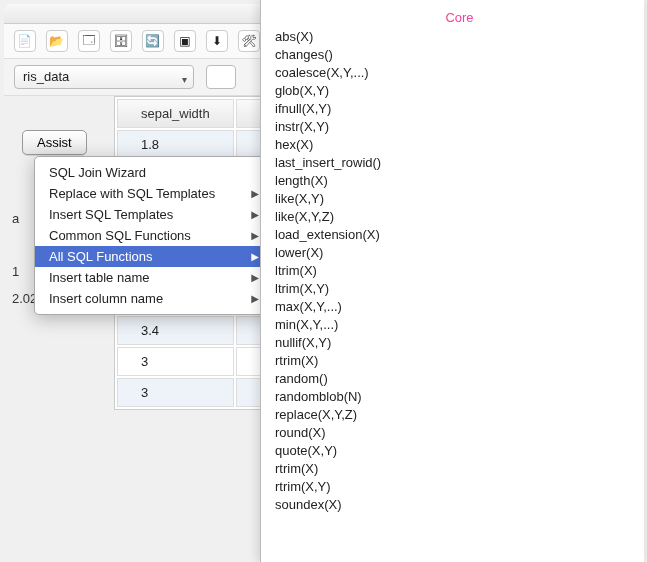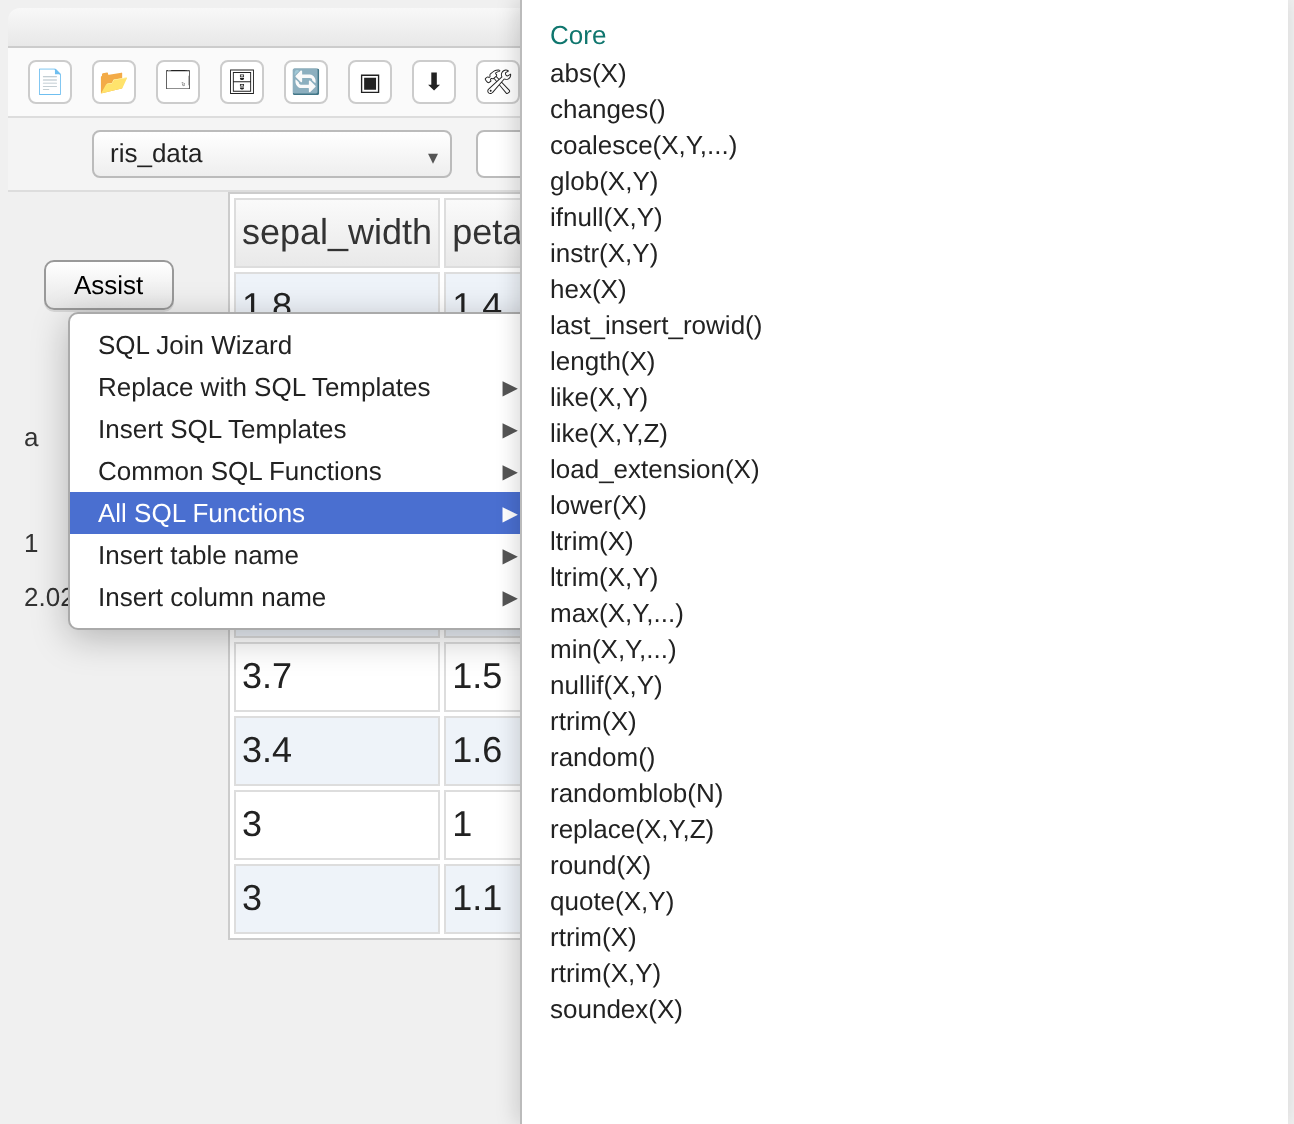--- a/index.html
+++ b/index.html
@@ -1,51 +1,51 @@
 <!DOCTYPE html>
 <html><head>
 <meta charset="utf-8">
 <style>
   * { box-sizing: border-box; margin: 0; padding: 0; font-family: "Lucida Grande", "Helvetica Neue", Arial, sans-serif; font-size: 13px; }
   body { background: #f0f0f0; width: 647px; height: 562px; overflow: hidden; position: relative; color: #222; }
   .window-top { height: 20px; background: linear-gradient(#f8f8f8,#e8e8e8); border-bottom: 1px solid #ccc; border-radius: 6px 6px 0 0; margin: 4px 4px 0 4px; }
   .toolbar { display:flex; gap:10px; padding:6px 10px; background:#fafafa; border-bottom:1px solid #ddd; margin:0 4px; }
   .toolbar span { width:22px; height:22px; display:inline-flex; align-items:center; justify-content:center; border:1px solid #ccc; border-radius:4px; background:#fff; font-size:12px; }
   .selector-row { display:flex; align-items:center; gap:8px; padding:6px 10px; background:#f4f4f4; border-bottom:1px solid #ddd; margin:0 4px; }
-  .combobox { flex:0 0 180px; height:24px; border:1px solid #bbb; border-radius:4px; background:linear-gradient(#fff,#eee); padding:0 20px 0 8px; position:relative; line-height:22px; overflow:hidden; white-space:nowrap;margin-left:32px; }
+  .combobox { flex:0 0 180px; height:24px; border:1px solid #bbb; border-radius:4px; background:linear-gradient(#fff,#eee); padding:0 20px 0 8px; position:relative; line-height:22px; overflow:hidden; white-space:nowrap; }
   .combobox::after { content:"▾"; position:absolute; right:6px; top:3px; font-size:10px; color:#555; }
   .searchbox { flex:0 0 30px; height:24px; border:1px solid #bbb; border-radius:4px; background:#fff; margin-left:4px; }
   .right-btn { margin-left:auto; border:1px solid #bbb; border-radius:4px; background:linear-gradient(#fff,#eee); padding:3px 10px; }
 
   .main-area { position:relative; margin:0 4px; }
 
   
   .data-table { position:absolute; left:110px; top:0; border:1px solid #ccc; background:#fff; }
-  .data-table th, .data-table td { border:1px solid #ddd; padding:6px 3px; text-align:left; min-width:90px; font-size:18px; }
+  .data-table th, .data-table td { border:1px solid #ddd; padding:6px 23px; text-align:left; min-width:90px; font-size:13px; }
   .data-table th { background:linear-gradient(#fafafa,#e9e9e9); font-weight:normal; color:#333; }
   .data-table tr:nth-child(odd) td { background:#eef3f9; }
   .data-table tr:nth-child(even) td { background:#fff; }
   .peta-col { min-width:40px !important; width:40px; padding-right:2px !important; overflow:hidden; }
 
   
   .assist-btn { position:absolute; left:18px; top:34px; border:1px solid #999; border-radius:5px; background:linear-gradient(#fff,#e6e6e6); padding:4px 14px; box-shadow:0 1px 0 rgba(0,0,0,0.1); font-size:13px;}
   .float-num { position:absolute; left:8px; top:195px; font-size:13px; color:#333;}
   .float-1 { position:absolute; left:8px; top:168px; font-size:13px; color:#333;}
   .float-a { position:absolute; left:8px; top:115px; font-size:13px; color:#333;}
 
   
   .menu1 { position:absolute; left:18px; top:60px; width:240px; background:#fff; border:1px solid #aaa; border-radius:5px; box-shadow:0 4px 18px rgba(0,0,0,0.25); padding:5px 0; z-index:10;margin-left:12px; }
   .menu1 .item { padding:3px 14px; display:flex; align-items:center; justify-content:space-between; cursor:default; }
   .menu1 .item .arrow { font-size:10px; color:#555; }
   .menu1 .item.selected { background:#4a6fd0; color:#fff; }
   .menu1 .item.selected .arrow { color:#fff; }
 
   
   .menu2 { position:absolute; left:260px; top:0; bottom:0; width:384px; background:#fff; border-left:1px solid #bbb; box-shadow:-2px 0 10px rgba(0,0,0,0.15); padding:8px 0 8px 14px; z-index:20; overflow:hidden;}
-  .menu2 .hdr { color:#0f766e; padding:2px 0; }
+  .menu2 .hdr { color:#ec4899; padding:2px 0;text-align:center; }
   .menu2 .fn { padding:1.5px 0; color:#222; cursor:default; }
 
   .scroll-hint { position:absolute; right:8px; bottom:8px; width:16px; height:60px; border:1px solid #ccc; border-radius:3px; background:#f5f5f5;}
 </style>
 </head>
 <body>
 
 <div class="window-top"></div>
 
 <div class="toolbar">

